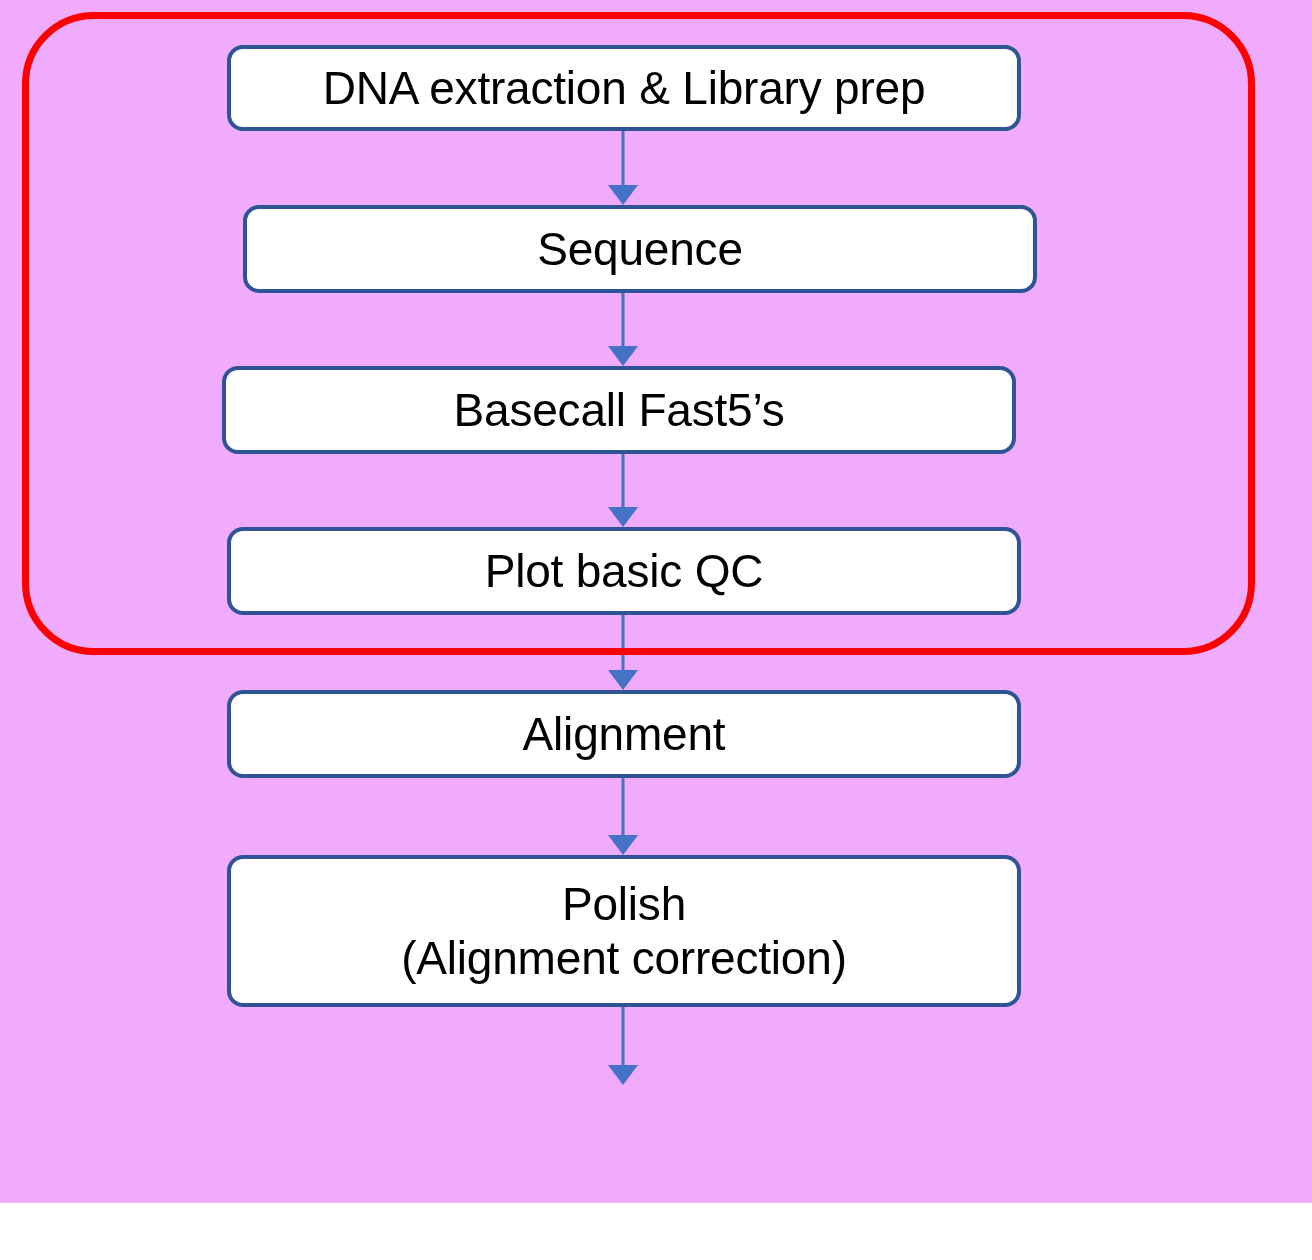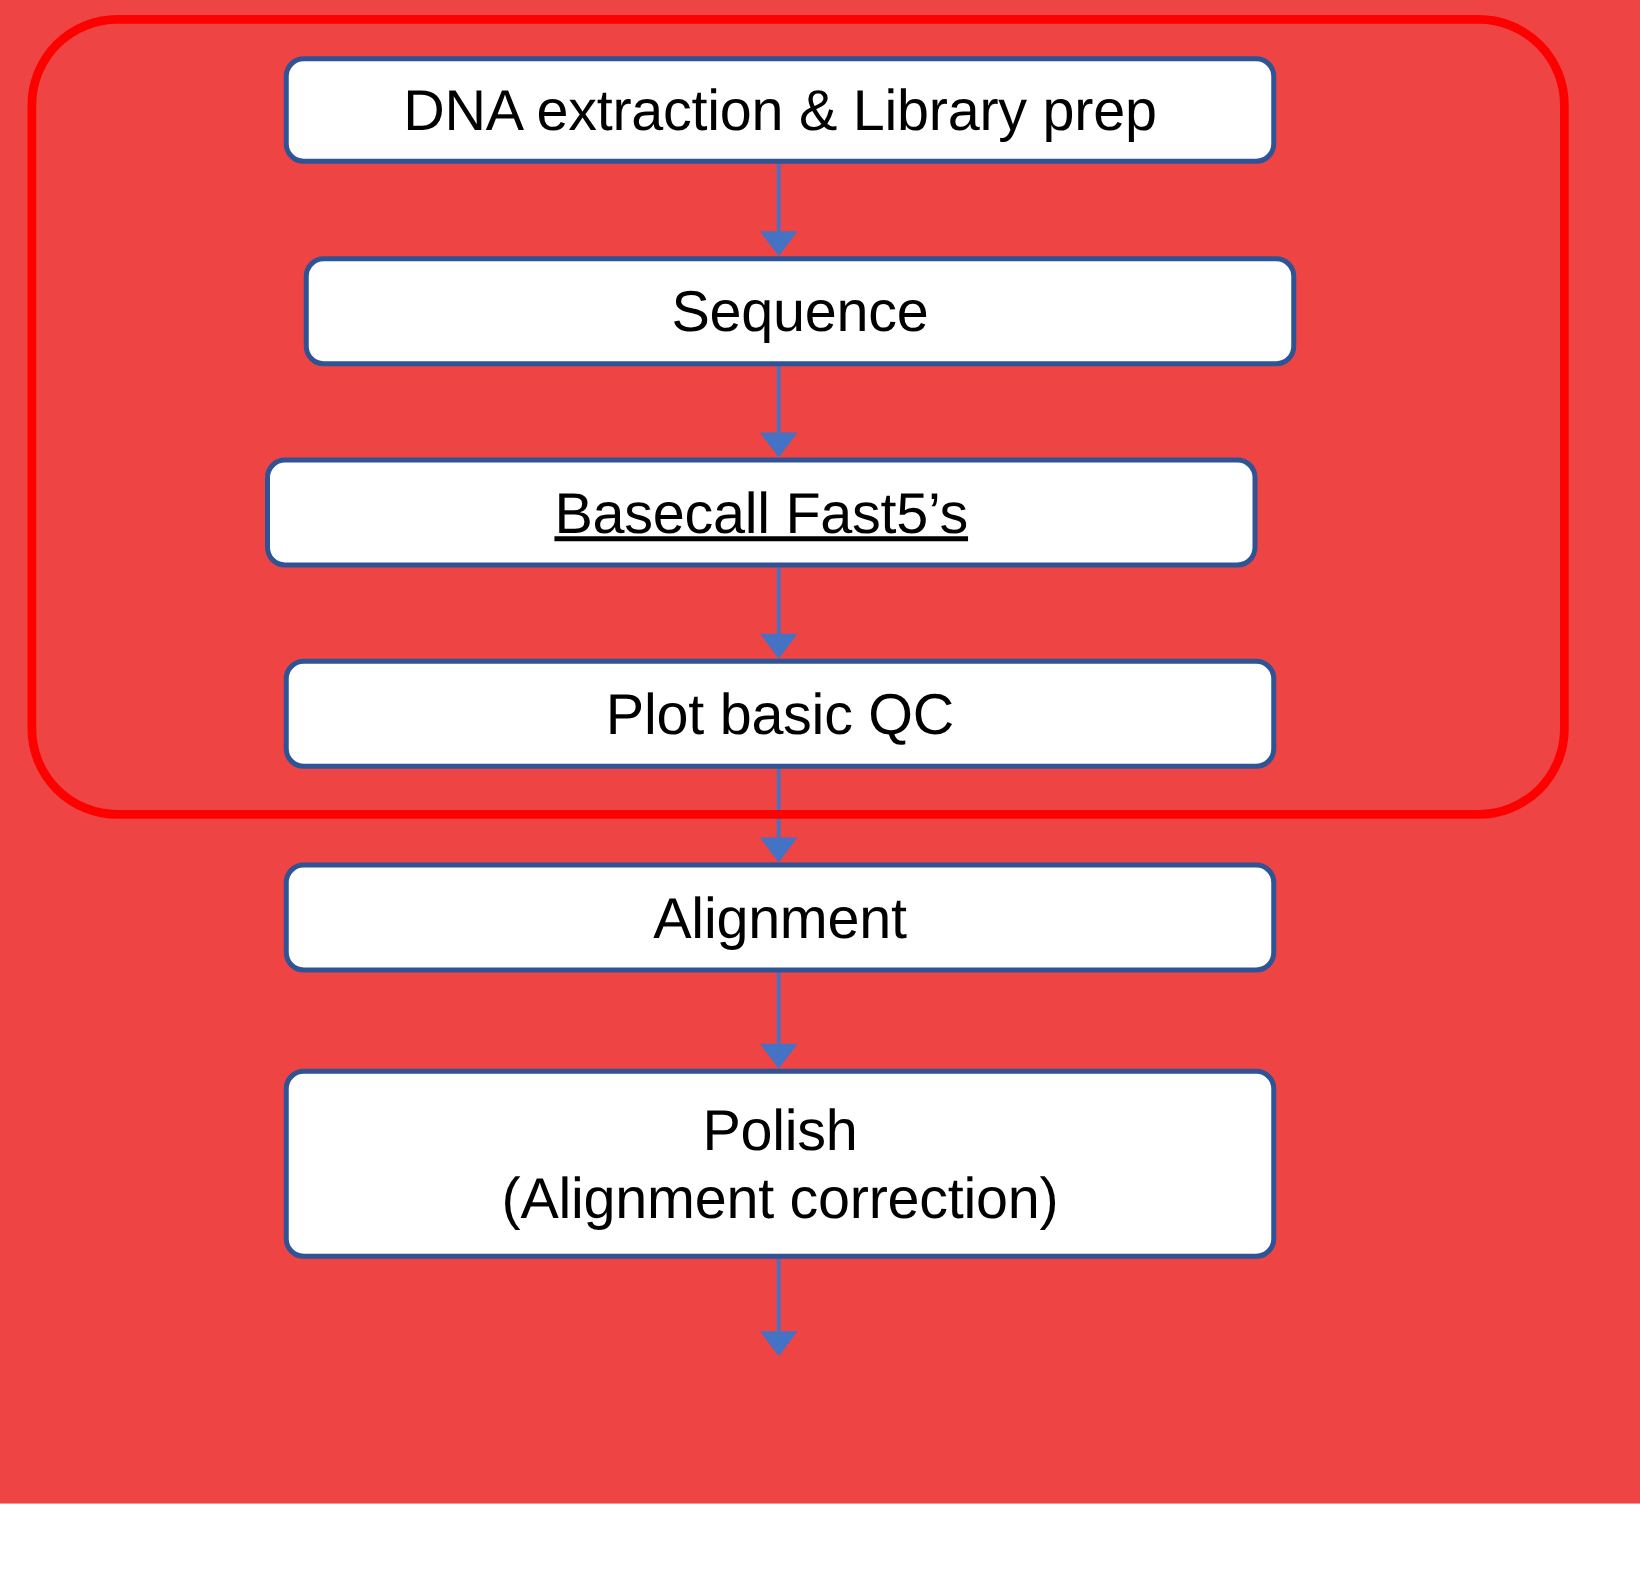--- a/index.html
+++ b/index.html
@@ -7,21 +7,21 @@
     padding: 0;
     background: #ffffff;
   }
   body {
     font-family: "Liberation Sans", sans-serif;
   }
   #canvas {
     position: relative;
     width: 1312px;
     height: 1203px;
-    background: #ef4444;
+    background: #f0abfc;
     overflow: hidden;
   }
   
   .red-outline {
     position: absolute;
     box-sizing: border-box;
     border: 7px solid #FF0000;
     border-radius: 72px;
     background: transparent;
     z-index: 3;
@@ -111,21 +111,21 @@
   </div>
 
   <div class="node" style="left:227px; top:45px; width:794px; height:86px;">
     <span class="node-label">DNA extraction &amp; Library prep</span>
   </div>
 
   <div class="node" style="left:243px; top:205px; width:794px; height:88px;">
     <span class="node-label">Sequence</span>
   </div>
 
-  <div class="node" style="left:212px; top:366px; width:794px; height:88px;text-decoration:underline;">
+  <div class="node" style="left:222px; top:366px; width:794px; height:88px;">
     <span class="node-label">Basecall Fast5’s</span>
   </div>
 
   <div class="node" style="left:227px; top:527px; width:794px; height:88px;">
     <span class="node-label">Plot basic QC</span>
   </div>
 
   <div class="node" style="left:227px; top:690px; width:794px; height:88px;">
     <span class="node-label">Alignment</span>
   </div>

